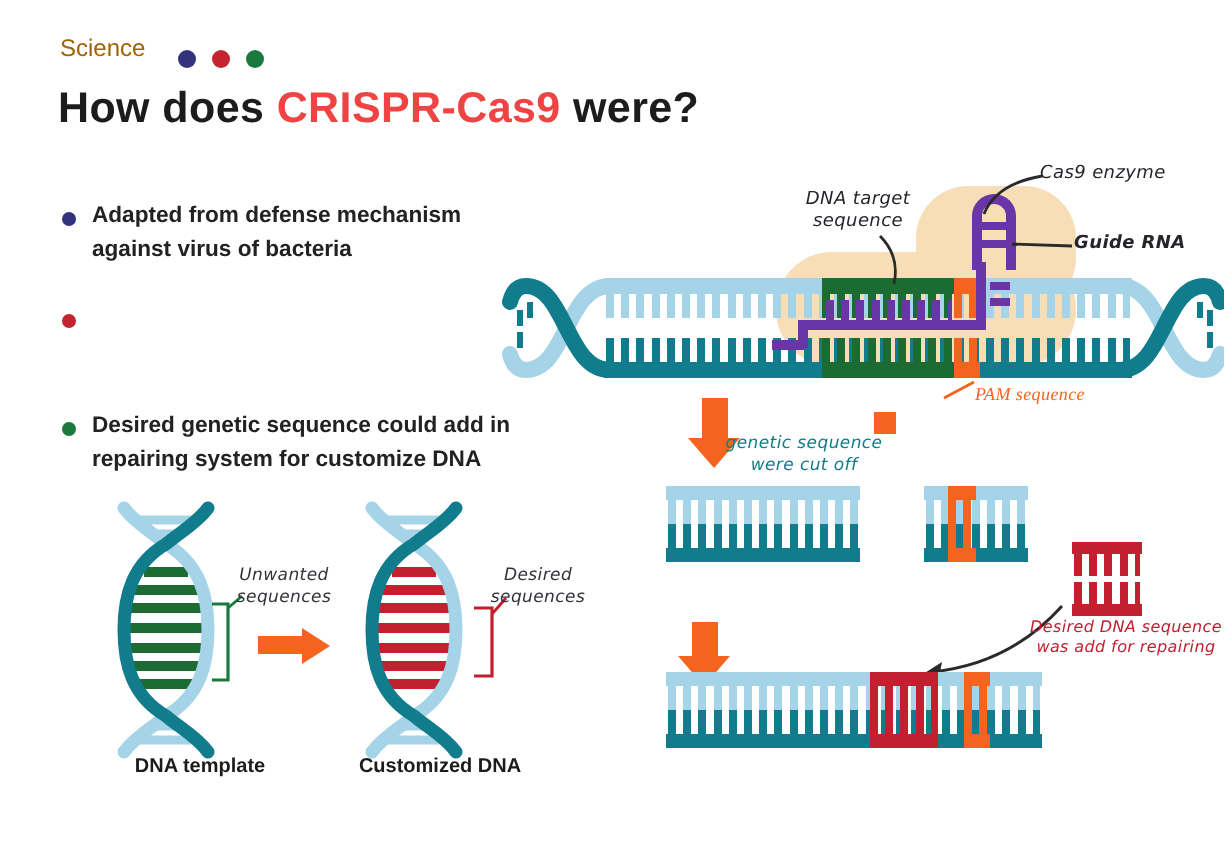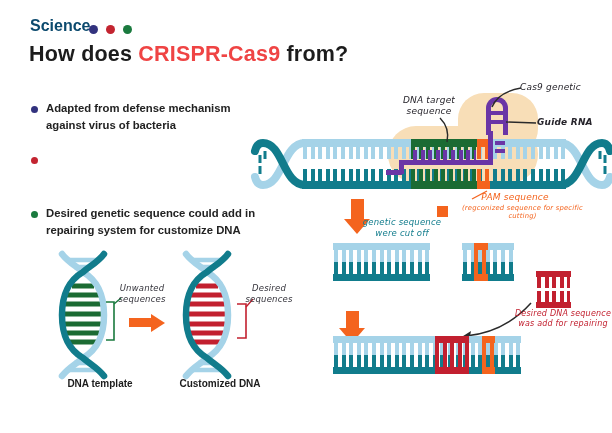--- a/index.html
+++ b/index.html
@@ -2,21 +2,21 @@
 <html><head>
 <meta charset="utf-8">
 <style>
   html,body{margin:0;padding:0;background:#fff;}
   .canvas{position:relative;width:612px;height:433px;background:#fff;overflow:hidden;
           font-family:"Liberation Sans","DejaVu Sans",sans-serif;}
   .abs{position:absolute;}
   .bar{position:absolute;}
   .comb{position:absolute;background:repeating-linear-gradient(90deg,var(--c) 0 4px,transparent 4px 7.6px);}
   .hand{font-family:"DejaVu Sans",sans-serif;font-style:italic;letter-spacing:.2px;}
-  .kicker{font-size:16px;font-weight:bold;color:#0c4a6e;}
+  .kicker{font-size:12px;font-weight:normal;color:#a16207;}
   .dot{position:absolute;width:9px;height:9px;border-radius:50%;}
   .title{font-size:21.5px;font-weight:bold;color:#1c1c1c;letter-spacing:.2px;}
   .title .hl{color:#ef4444;}
   .bullet-text{font-size:11.3px;font-weight:bold;color:#222;line-height:17px;white-space:pre-line;}
   .bdot{position:absolute;width:7px;height:7px;border-radius:50%;}
   .blob{position:absolute;background:#f8deb7;}
   .tri-down{position:absolute;width:0;height:0;border-left:13px solid transparent;border-right:13px solid transparent;border-top:15px solid #f4641e;}
   .tri-right{position:absolute;width:0;height:0;border-top:9px solid transparent;border-bottom:9px solid transparent;border-left:14px solid #f4641e;}
   .lbl{position:absolute;text-align:center;white-space:pre-line;}
   svg{position:absolute;overflow:visible;}
@@ -24,21 +24,21 @@
 </head>
 <body>
 
 <div class="canvas">
 
   <div class="abs kicker" style="left:30px;top:17px;">Science</div>
   <div class="dot" style="left:89px;top:25px;background:#32327e;"></div>
   <div class="dot" style="left:106px;top:25px;background:#c32430;"></div>
   <div class="dot" style="left:123px;top:25px;background:#1a7a3e;"></div>
   <div class="abs title" style="left:29px;top:42px;">
-    <span>How does </span><span class="hl">CRISPR-Cas9</span><span> from?</span>
+    <span>How does </span><span class="hl">CRISPR-Cas9</span><span> were?</span>
   </div>
 
   <div class="bdot" style="left:31px;top:106px;background:#32327e;"></div>
   <div class="abs bullet-text" style="left:46px;top:100px;">Adapted from defense mechanism
 against virus of bacteria</div>
   <div class="bdot" style="left:31px;top:157px;background:#c32430;"></div>
   <div class="bdot" style="left:31px;top:211px;background:#1a7a3e;"></div>
   <div class="abs bullet-text" style="left:46px;top:205px;">Desired genetic sequence could add in
 repairing system for customize DNA</div>
 
@@ -91,26 +91,25 @@
 
   <svg style="left:250px;top:80px;" width="362" height="300" viewBox="0 0 362 300">
     <path d="M271,8 Q248,12 242,27" fill="none" stroke="#2a2a2a" stroke-width="1.4"></path>
     <path d="M286,43 L256,42" fill="none" stroke="#2a2a2a" stroke-width="1.4"></path>
     <path d="M190,38 Q200,48 197,62" fill="none" stroke="#2a2a2a" stroke-width="1.4"></path>
     <path d="M237,111 L222,119" fill="none" stroke="#f4641e" stroke-width="1.4"></path>
     <path d="M281,223 Q255,252 216,256" fill="none" stroke="#2a2a2a" stroke-width="1.5"></path>
     <path d="M210,258 L221,251 L219,261 Z" fill="#2a2a2a"></path>
   </svg>
 
-  <div class="lbl hand" style="left:520px;top:82px;font-size:9px;color:#26242b;">Cas9 genetic</div>
+  <div class="lbl hand" style="left:520px;top:82px;font-size:9px;color:#26242b;">Cas9 enzyme</div>
   <div class="lbl hand" style="left:398px;top:95px;width:62px;font-size:9px;color:#26242b;line-height:11px;">DNA target
 sequence</div>
   <div class="lbl hand" style="left:537px;top:117px;font-size:9px;color:#26242b;font-weight:bold;">Guide RNA</div>
-  <div class="lbl hand" style="left:470px;top:192px;width:90px;font-size:9px;color:#f4641e;">PAM sequence</div>
-  <div class="lbl hand" style="left:450px;top:204px;width:145px;font-size:6.8px;color:#f4641e;">(regconized sequence for specific cutting)</div>
+  <div class="lbl hand" style="left:470px;top:192px;width:90px;font-size:9px;color:#f4641e;font-family:Liberation Serif, serif;">PAM sequence</div>
 
   <div class="bar" style="left:351px;top:199px;width:13px;height:21px;background:#f4641e;"></div>
   <div class="tri-down" style="left:344px;top:219px;"></div>
   <div class="lbl hand" style="left:360px;top:217px;width:84px;font-size:8.5px;color:#117c8c;line-height:10.5px;">genetic sequence
 were cut off</div>
 
   <div>
     <div class="bar" style="left:333px;top:243px;width:97px;height:7px;background:#a5d3e8;"></div>
     <div class="comb" style="--c:#a5d3e8;left:334px;top:250px;width:95px;height:12px;"></div>
     <div class="comb" style="--c:#117c8c;left:334px;top:262px;width:95px;height:12px;"></div>

